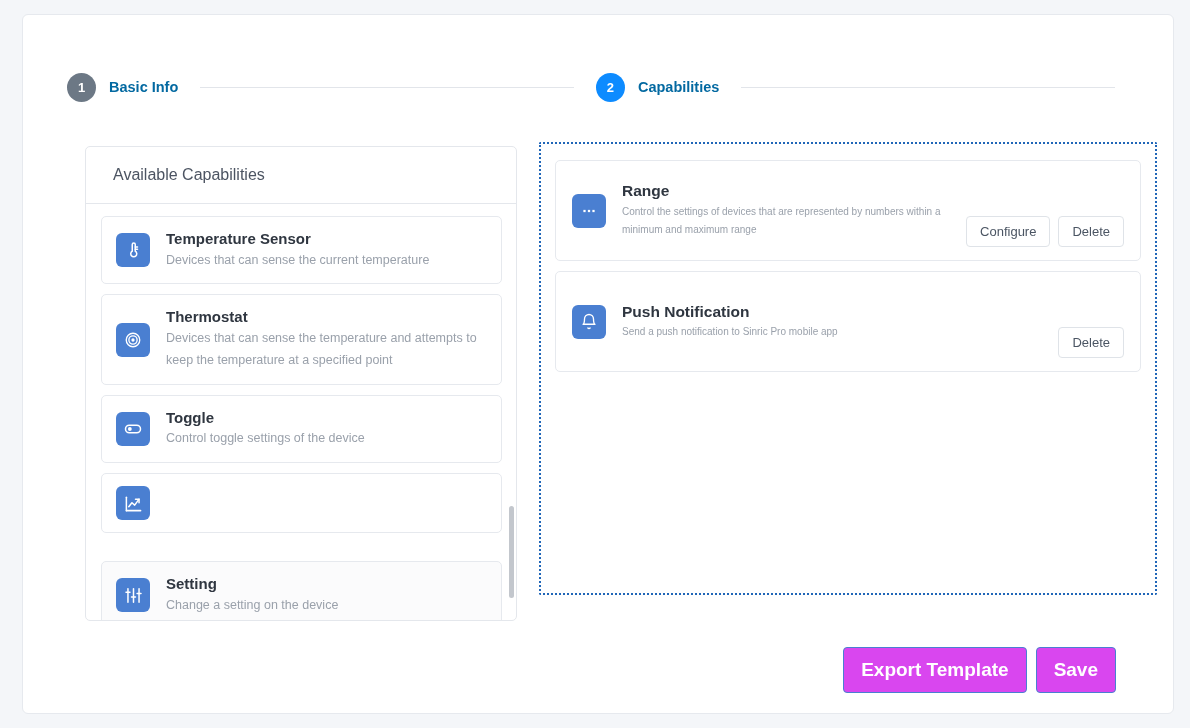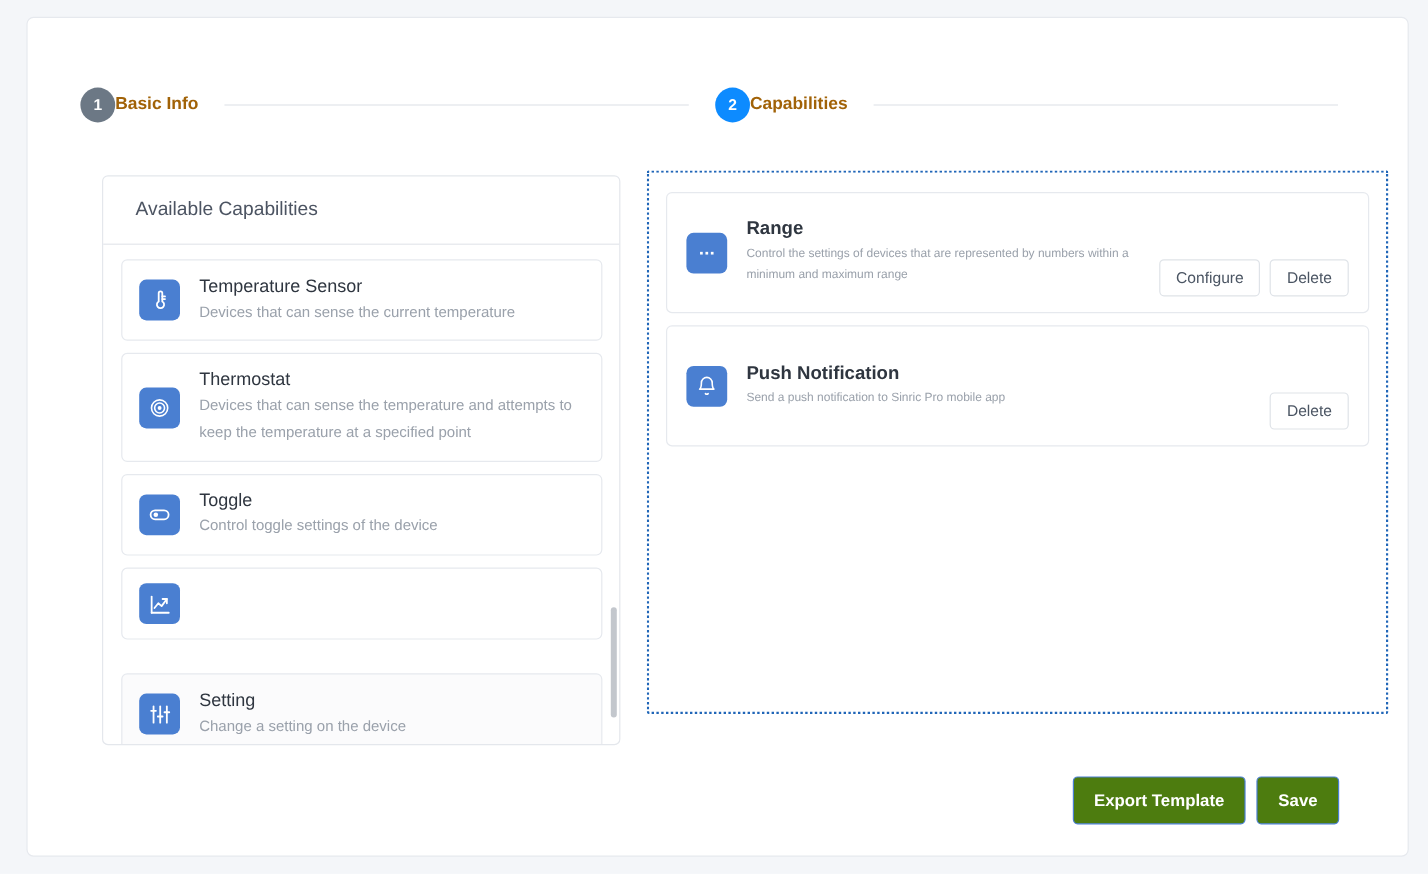--- a/index.html
+++ b/index.html
@@ -46,23 +46,24 @@
     font-size: 13px;
     font-weight: bold;
     display: flex;
     align-items: center;
     justify-content: center;
     flex: 0 0 auto;
   }
   .step-circle.done  { background: #6c7885; }
   .step-circle.active{ background: #0d8bff; }
   .step-label {
+    margin-left: 13px;
     font-size: 14.5px;
     font-weight: bold;
-    color: #a16207;
+    color: #0369a1;
     white-space: nowrap;
   }
   .step-line {
     flex: 1 1 auto;
     height: 1px;
     background: #e2e5ea;
     margin: 0 22px;
   }
 
   
@@ -113,21 +114,21 @@
     align-items: center;
     justify-content: center;
     flex: 0 0 auto;
     margin-right: 16px;
   }
   .tile svg { display: block; }
 
   .cap-text { flex: 1 1 auto; min-width: 0; }
   .cap-title {
     font-size: 15px;
-    font-weight: normal;
+    font-weight: bold;
     color: #2f3640;
     line-height: 1.3;
   }
   .cap-desc {
     font-size: 12.5px;
     color: #9aa1ab;
     line-height: 1.75;
     margin-top: 1px;
   }
 
@@ -205,25 +206,25 @@
 
   
   .footer {
     position: absolute;
     right: 57px;
     top: 632px;
     display: flex;
     gap: 9px;
   }
   .primary-btn {
-    background: #4d7c0f;
+    background: #d946ef;
     border: 1px solid #4a7fd1;
     border-radius: 4px;
     color: #ffffff;
-    font-size: 14px;
+    font-size: 19px;
     font-weight: bold;
     font-family: "Liberation Sans", sans-serif;
     padding: 11px 17px;
     cursor: pointer;
     white-space: nowrap;
   }
 </style>
 </head>
 <body>
 

